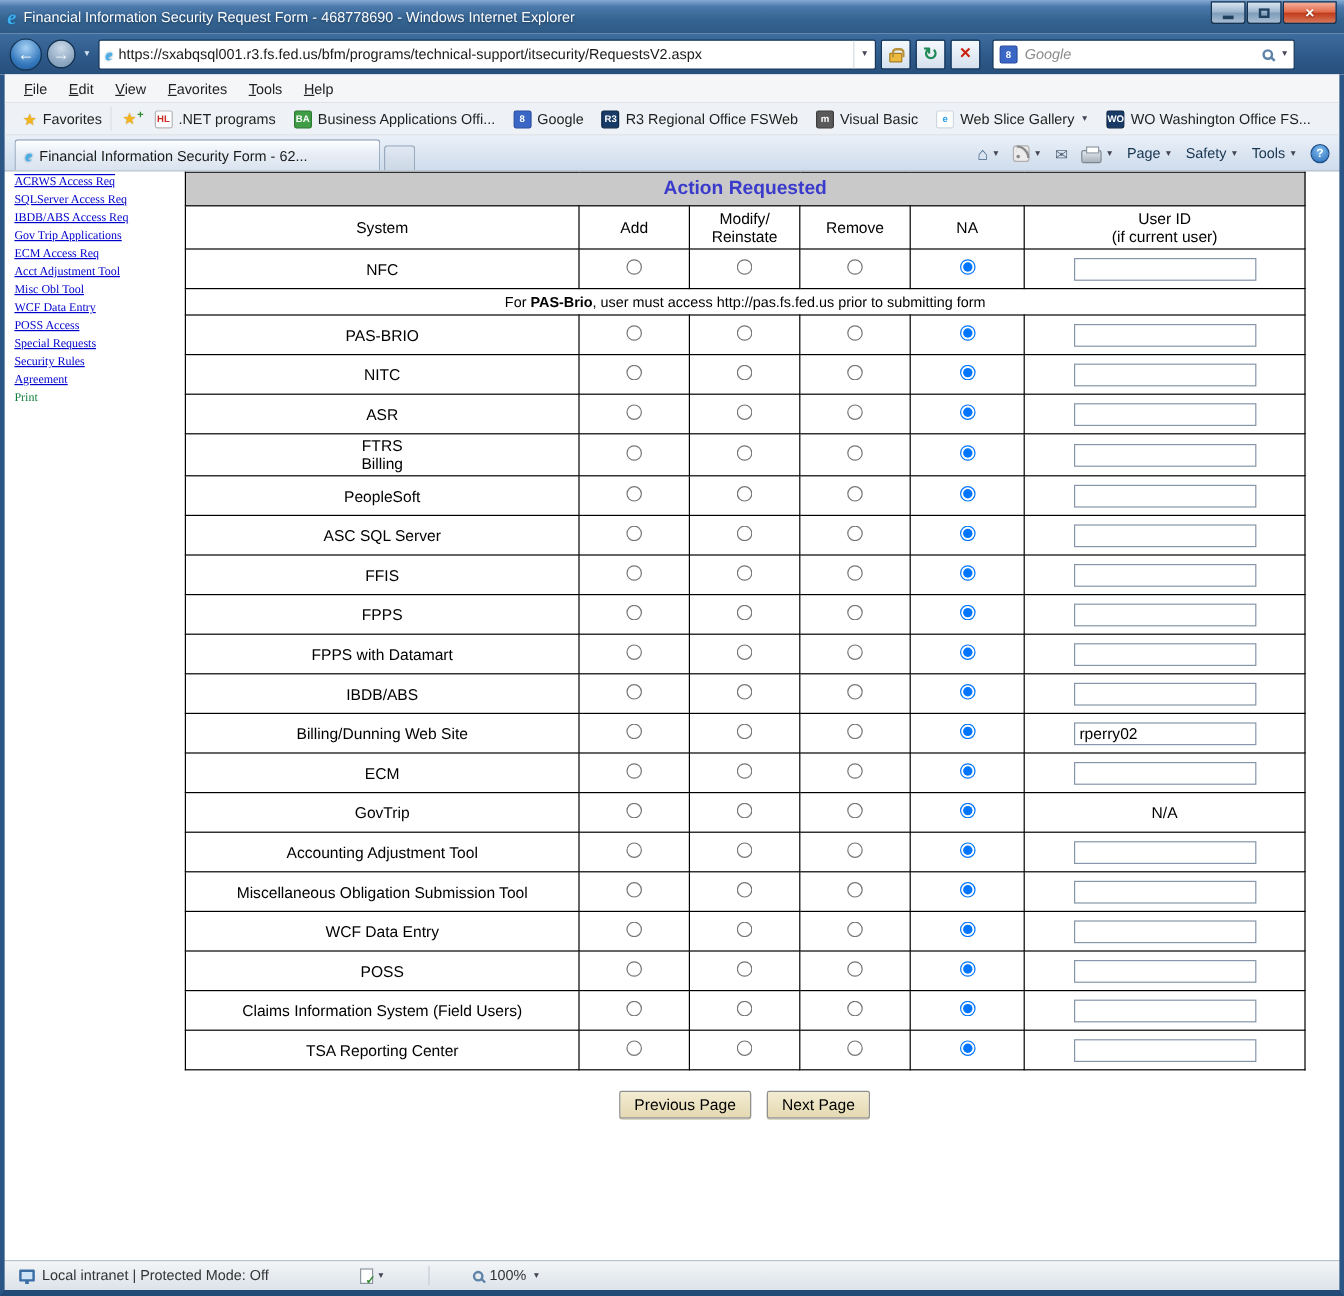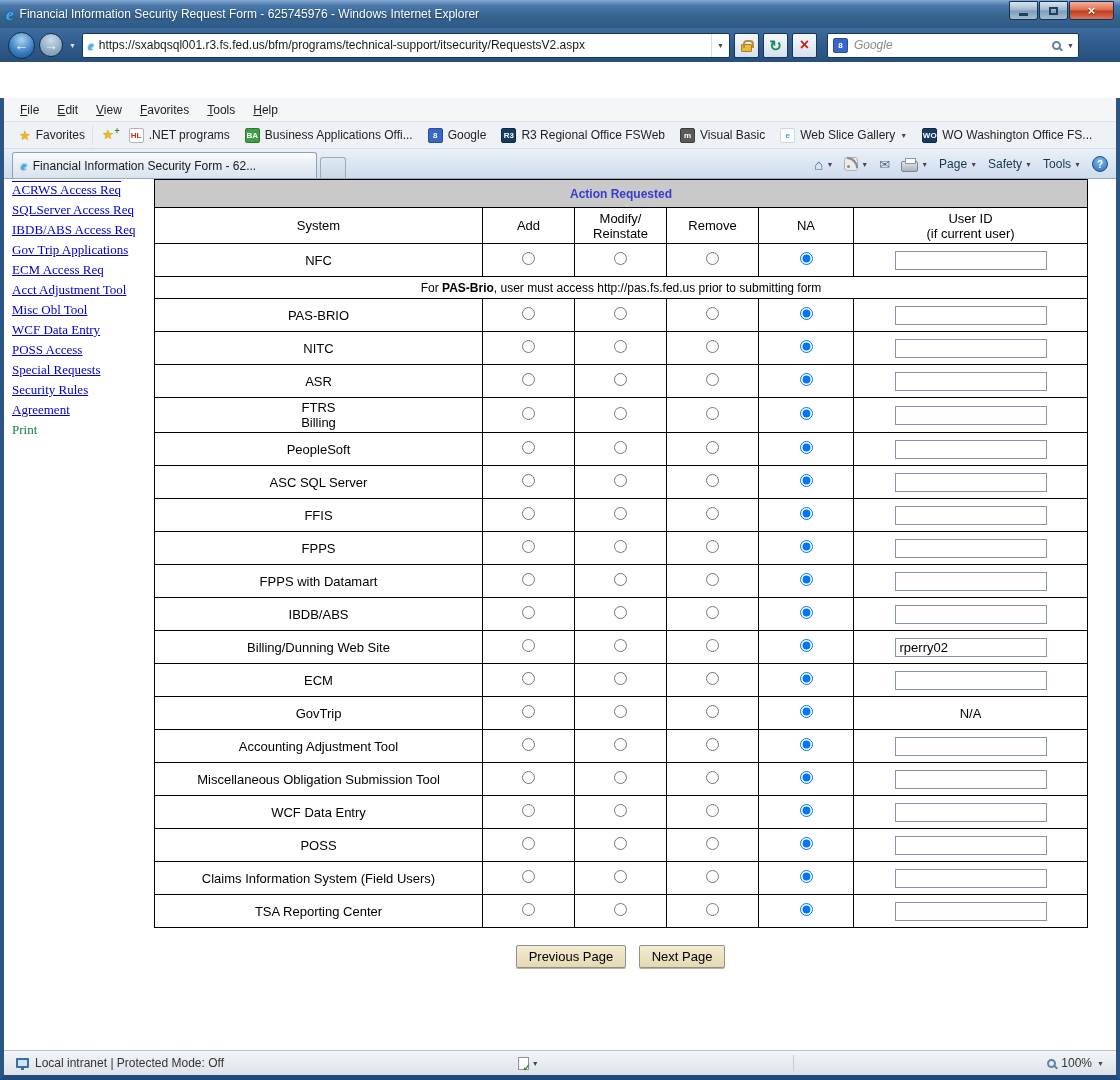--- a/index.html
+++ b/index.html
@@ -56,21 +56,21 @@
     padding:0 4px 0 5px; gap:6px; }
   .search-text { flex:1; font-style:italic; color:#8a8a8a; font-size:12px; }
   .mag { width:9px; height:9px; border:2px solid #5d83a8; border-radius:50%;
     position:relative; flex:0 0 auto; }
   .mag::after { content:""; position:absolute; width:5px; height:2px; background:#5d83a8;
     transform:rotate(45deg); right:-4px; bottom:-2px; }
   .drop-sm { color:#445; font-size:7px; }
 
   
   .frame { flex:1; border-left:4px solid #2a5585; border-right:4px solid #2a5585;
-    border-bottom:5px solid #224a76; display:flex; flex-direction:column; min-height:0;margin-top:36px; }
+    border-bottom:5px solid #224a76; display:flex; flex-direction:column; min-height:0; }
 
   
   .menubar { height:24px; flex:0 0 24px; background:#f4f6f8; border-bottom:1px solid #dde2e8;
     display:flex; align-items:center; padding:0 8px; gap:2px; }
   .menu-item { font-size:12px; color:#222; padding:3px 8px; }
   .menu-item::first-letter { text-decoration:underline; }
 
   
   .favbar { height:27px; flex:0 0 27px; background:#eef1f5; border-bottom:1px solid #d9dee4;
     display:flex; align-items:center; padding:0 8px; gap:3px; font-size:12px; color:#1f1f1f; }
@@ -111,74 +111,74 @@
   .printer-icon::before { content:""; position:absolute; left:3px; top:-4px; width:9px;
     height:4px; background:#fff; border:1px solid #8a95a0; }
   .help-icon { width:16px; height:16px; border-radius:50%;
     background:radial-gradient(circle at 50% 30%,#7fbdf0,#2a6cb8); color:#fff; font-weight:bold;
     font-size:10px; display:flex; align-items:center; justify-content:center;
     border:1px solid #1d4f88; }
 
   
   .content { flex:1; display:flex; min-height:0; background:#fff; overflow:hidden; }
   .sidebar { flex:0 0 150px; padding:2px 4px 0 8px;
-    font-family:"Liberation Serif",serif; font-size:13px; }
+    font-family:"Liberation Serif",serif; font-size:10px; }
   .side-link { display:block; color:#0000cc; text-decoration:underline; margin:1px 0 4px;
     cursor:default; white-space:nowrap; }
   .side-link:first-child { text-decoration:underline overline; }
   .side-print { display:block; color:#15803d; margin:1px 0 4px; }
 
   .main { flex:1; min-width:0; }
   table.req-table { border-collapse:collapse; width:933px; table-layout:fixed;
     font-size:13px; color:#000; }
   .req-table col.c-sys { width:328px; } .req-table col.c-add { width:92px; }
   .req-table col.c-mod { width:92px; } .req-table col.c-rem { width:92px; }
   .req-table col.c-na { width:95px; } .req-table col.c-uid { width:234px; }
   .req-table th, .req-table td { border:1px solid #000; text-align:center;
     vertical-align:middle; padding:2px; }
-  .action-header { background:#c9c9c9; color:#3a3acc; font-weight:bold; font-size:12px;
+  .action-header { background:#c9c9c9; color:#3a3acc; font-weight:bold; font-size:16px;
     height:28px; }
   .col-head { background:#fff; font-weight:normal; height:36px; white-space:pre-line; }
   .sys-cell { white-space:pre-line; height:33px; }
   .radio-cell input { margin:0; }
   .uid-input { width:152px; height:19px; border:1px solid #8696a8; font-size:13px;
     padding:1px 4px; font-family:"Liberation Sans",sans-serif; }
   .notice-cell { height:22px; font-size:12px; border-left:1px solid #000;
     border-right:1px solid #000; }
   .pager { width:933px; text-align:center; margin-top:17px; }
   .pager button { font-size:13px; font-family:"Liberation Sans",sans-serif;
     padding:3px 12px; margin:0 4px; color:#000;
     background:linear-gradient(180deg,#f3ecd2,#e4d9b2); border:1px solid #8e8f8f;
     border-radius:2px; box-shadow:0 1px 0 #b9b092; }
 
   
   .statusbar { height:25px; flex:0 0 25px;
     background:linear-gradient(180deg,#f3f5f7,#dde3ea); border-top:1px solid #b9c3cd;
-    display:flex; align-items:center; justify-content:space-between; gap:36px;
+    display:flex; align-items:center; justify-content:flex-start; gap:36px;
     padding:0 12px; font-size:12px; color:#333; }
   .zone-group { display:flex; align-items:center; gap:6px; margin-right:40px; }
   .monitor-icon { width:13px; height:10px; border:2px solid #3a6ea5; border-radius:1px;
     background:#cfe4f7; position:relative; }
   .monitor-icon::after { content:""; position:absolute; left:3px; bottom:-4px; width:3px;
     height:3px; background:#3a6ea5; }
   .page-check { width:11px; height:13px; background:#fff; border:1px solid #8a95a0;
     position:relative; }
   .page-check::after { content:"\2713"; position:absolute; right:-3px; bottom:-4px;
     color:#2d8a2d; font-size:10px; font-weight:bold; }
   .zoom-group { display:flex; align-items:center; gap:5px; }
   .sep-v { width:1px; height:16px; background:#c4ccd4; }
 </style>
 </head>
 <body>
 
 <div class="window">
 
   <div class="titlebar">
     <span class="ie-e">e</span>
-    <span class="title-text">Financial Information Security Request Form - 625745976 - Windows Internet Explorer</span>
+    <span class="title-text">Financial Information Security Request Form - 468778690 - Windows Internet Explorer</span>
     <div class="win-btns">
       <div class="win-btn">
           <span class="min-glyph"></span>
         </div>
       <div class="win-btn">
           <span class="max-glyph"></span>
         </div>
       <div class="win-btn close">
           <span class="close-glyph">×</span>
         </div>

